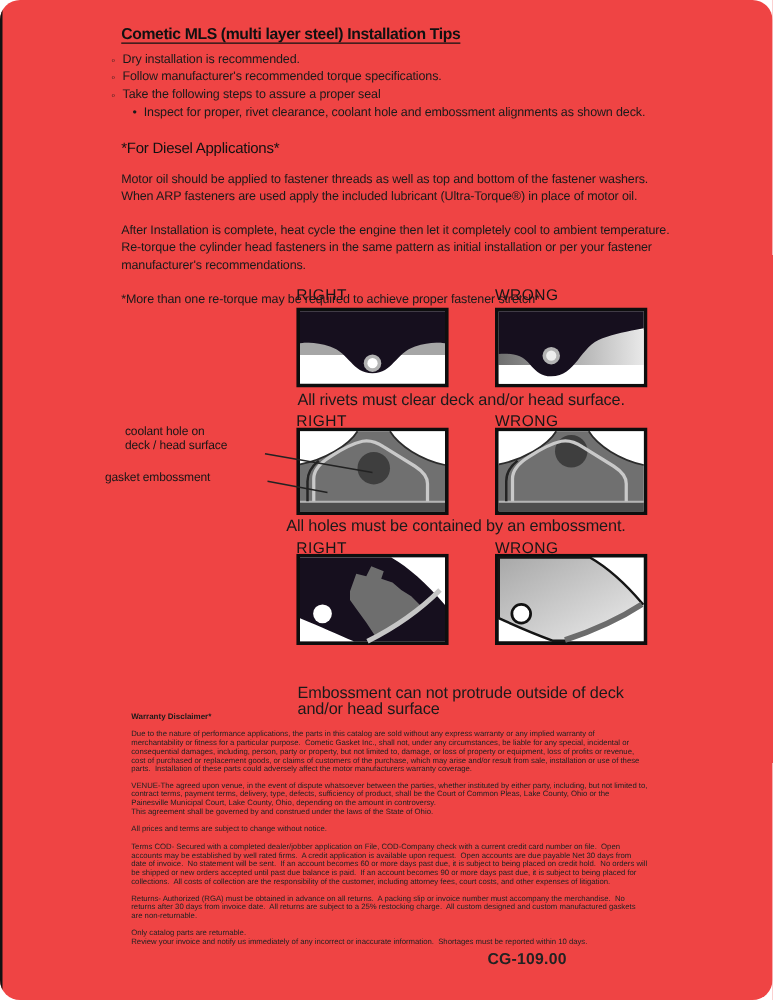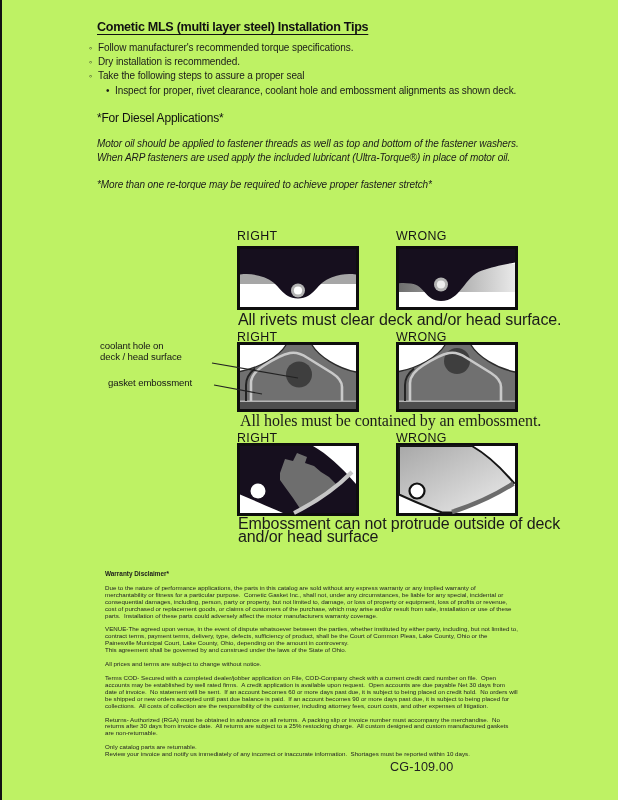--- a/index.html
+++ b/index.html
@@ -1,66 +1,67 @@
 <!DOCTYPE html>
 <html><head>
 <meta charset="utf-8">
 <style>
   html,body{margin:0;padding:0;background:#ffffff;}
   .page{
-    position:relative;width:618px;height:800px;background:#bef264;
-    font-family:"Liberation Sans", sans-serif;color:#1a1a1a;overflow:hidden;
+    position:relative;width:618px;height:800px;background:#ef4444;
+    font-family:"Liberation Sans", sans-serif;color:#1a1a1a;overflow:hidden;border-radius:16px;
   }
   .left-edge{position:absolute;left:0;top:0;width:2px;height:800px;background:#121212;}
 
   
   .top-block{position:absolute;left:89px;top:20px;width:448px;}
   .doc-title{
     font-size:12.6px;font-weight:bold;letter-spacing:-0.3px;margin:0 0 7px 8px;
     text-decoration:underline;text-decoration-thickness:1.3px;text-underline-offset:3px;
     color:#111;
   }
   .tips-list{list-style:none;margin:0;padding:0;font-size:10px;letter-spacing:-0.1px;}
   .tips-list li{position:relative;line-height:14.2px;padding-left:9px;white-space:pre-wrap;}
   .tips-list li.lvl1::before{content:"◦";position:absolute;left:0;top:0;font-size:9px;line-height:14.2px;}
   .tips-list li.lvl2{margin-left:17px;}
   .tips-list li.lvl2::before{content:"•";position:absolute;left:0;top:0;font-size:10px;line-height:14.2px;}
   .diesel-heading{font-size:12px;font-weight:normal;letter-spacing:-0.2px;margin:13px 0 6px 8px;color:#111;}
-  .diesel-para{font-size:10px;line-height:14.4px;letter-spacing:-0.1px;margin:12px 0 8px 8px;white-space:pre-wrap;font-style:italic;}
+  .diesel-para{font-size:10px;line-height:14.4px;letter-spacing:-0.1px;margin:12px 0 8px 8px;white-space:pre-wrap;}
 
   
   .fig-label{position:absolute;width:122px;text-align:left;font-size:12.4px;letter-spacing:0.4px;color:#161616;}
   .fig-box{position:absolute;}
-  .fig-caption{position:absolute;font-size:16px;letter-spacing:-0.1px;line-height:13px;color:#1a1a1a;white-space:pre-wrap;}
+  .fig-caption{position:absolute;font-size:13px;letter-spacing:-0.1px;line-height:13px;color:#1a1a1a;white-space:pre-wrap;}
   .side-label{position:absolute;font-size:9.6px;line-height:10.6px;text-align:left;letter-spacing:-0.1px;color:#161616;}
   .leader-svg{position:absolute;pointer-events:none;z-index:3;}
 
   
   .disclaimer{position:absolute;left:105px;top:571px;width:413px;font-size:6.2px;line-height:6.9px;color:#222;}
   .disclaimer h2{font-size:6.4px;margin:0 0 7px 0;color:#1a1a1a;}
   .disclaimer p{margin:0 0 7px 0;white-space:pre-wrap;}
 
-  .page-number{position:absolute;left:390px;top:760px;font-size:12.6px;letter-spacing:0.2px;color:#222;}
+  .page-number{position:absolute;left:390px;top:760px;font-size:12.6px;letter-spacing:0.2px;color:#222;font-weight:bold;}
 </style>
 </head>
 <body>
 
 <div class="page">
   <div class="left-edge"></div>
 
   <div class="top-block">
     <h1 class="doc-title">Cometic MLS (multi layer steel) Installation Tips</h1>
     <ul class="tips-list">
+      <li class="lvl1">Dry installation is recommended.</li>
       <li class="lvl1">Follow manufacturer's recommended torque specifications.</li>
-      <li class="lvl1">Dry installation is recommended.</li>
       <li class="lvl1">Take the following steps to assure a proper seal</li>
       <li class="lvl2">Inspect for proper, rivet clearance, coolant hole and embossment alignments as shown deck.</li>
     </ul>
     <div class="diesel-heading">*For Diesel Applications*</div>
     <p class="diesel-para">Motor oil should be applied to fastener threads as well as top and bottom of the fastener washers. When ARP fasteners are used apply the included lubricant (Ultra-Torque®) in place of motor oil.</p>
+    <p class="diesel-para">After Installation is complete, heat cycle the engine then let it completely cool to ambient temperature. Re-torque the cylinder head fasteners in the same pattern as initial installation or per your fastener manufacturer's recommendations.</p>
     <p class="diesel-para">*More than one re-torque may be required to achieve proper fastener stretch*</p>
   </div>
 
   <div class="fig-label" style="left:237px;top:229px;">RIGHT</div>
   <div class="fig-label" style="left:396px;top:229px;">WRONG</div>
 
   <svg class="fig-box" style="left:237px;top:246px;" width="122" height="64" viewBox="0 0 122 64">
     <rect x="1.5" y="1.5" width="119" height="61" fill="#ffffff" stroke="#0e0e0e" stroke-width="3"></rect>
     <polygon points="3,28 119,28 119,38 3,38" fill="#a6a6a6"></polygon>
     <path d="M3,3 H119 V28.5 C110,27.6 104,28.2 95,31.2 C79,36.6 77.5,52.5 61,52.5 C44.5,52.5 43,36.6 27,31.2 C18,28.2 12,27.6 3,28.5 Z" fill="#160f1e"></path>
@@ -84,21 +85,21 @@
     <circle cx="45" cy="38.5" r="4.1" fill="#ededed"></circle>
   </svg>
 
   <div class="fig-caption" style="left:238px;top:313px;">All rivets must clear deck and/or head surface.</div>
 
   <div class="fig-label" style="left:237px;top:330px;">RIGHT</div>
   <div class="fig-label" style="left:396px;top:330px;">WRONG</div>
 
   <div class="side-label" style="left:100px;top:341px;width:110px;white-space:pre-line;">coolant hole on
 deck / head surface</div>
-  <div class="side-label" style="left:108px;top:378px;width:113px;">gasket embossment</div>
+  <div class="side-label" style="left:84px;top:378px;width:113px;">gasket embossment</div>
 
   <svg class="leader-svg" style="left:108px;top:340px;" width="200" height="60" viewBox="0 0 200 60">
     <line x1="104" y1="23" x2="190" y2="38" stroke="#222" stroke-width="1.2"></line>
     <line x1="106" y1="45" x2="154" y2="54" stroke="#222" stroke-width="1.2"></line>
   </svg>
 
   <svg class="fig-box" style="left:237px;top:342px;" width="122" height="70" viewBox="0 0 122 70">
     <rect x="1.5" y="1.5" width="119" height="67" fill="#ffffff" stroke="#0e0e0e" stroke-width="3"></rect>
     <rect x="3" y="3" width="116" height="64" fill="#707070"></rect>
     <path d="M3,3 L49,3 C42,14.5 22,26 3,29.5 Z" fill="#ffffff"></path>
@@ -119,21 +120,21 @@
     <path d="M49,3 C42,14.5 22,26 3,29.5" fill="none" stroke="#2b2b2b" stroke-width="1.4"></path>
     <path d="M119,3 L75,3 C82,14.5 100,26 119,30 Z" fill="#ffffff"></path>
     <path d="M75,3 C82,14.5 100,26 119,30" fill="none" stroke="#2b2b2b" stroke-width="1.4"></path>
     <rect x="3" y="60" width="116" height="7" fill="#4e4e4e"></rect>
     <line x1="3" y1="59.3" x2="119" y2="59.3" stroke="#b5b5b5" stroke-width="1.6"></line>
     <circle cx="61" cy="19" r="13" fill="#3e3e3e"></circle>
     <path d="M14,59 V41 C14,34 19,28.5 27,23.5 C37,17 46,12.5 53,11 C59,9.8 64,11.5 70,15.5 L95,31 C102,35.5 105,39.5 105,45 V59" fill="none" stroke="#c9c9c9" stroke-width="2.6"></path>
     <path d="M9,59 V43 C9,36 12.5,31 18,26.5" fill="none" stroke="#242424" stroke-width="2"></path>
   </svg>
 
-  <div class="fig-caption" style="left:240px;top:414px;font-family:Liberation Serif, serif;">All holes must be contained by an embossment.</div>
+  <div class="fig-caption" style="left:229px;top:414px;">All holes must be contained by an embossment.</div>
 
   <div class="fig-label" style="left:237px;top:431px;">RIGHT</div>
   <div class="fig-label" style="left:396px;top:431px;">WRONG</div>
 
   <svg class="fig-box" style="left:237px;top:443px;" width="122" height="73" viewBox="0 0 122 73">
     <rect x="1.5" y="1.5" width="119" height="70" fill="#ffffff" stroke="#0e0e0e" stroke-width="3"></rect>
     <rect x="3" y="3" width="116" height="67" fill="#160f1e"></rect>
     <path d="M119,3 H76 C90,11 104,23.5 119,41 Z" fill="#ffffff"></path>
     <path d="M3,51.5 C20,58.5 33,64.5 46,70 L3,70 Z" fill="#ffffff"></path>
     <path d="M43,30 L48,16 L56,18 L60,10 L70,14 L68,20 L77,23 L84,29 L92,34 L99,41 C89,51 77,59 63,65.5 L56,55 L48,44 L43,37 Z" fill="#6e6e6e"></path>
@@ -147,21 +148,21 @@
         <stop offset="0" stop-color="#a8a8a8"></stop>
           <stop offset="1" stop-color="#ededed"></stop>
       </linearGradient>
     </defs>
     <rect x="1.5" y="1.5" width="119" height="70" fill="#ffffff" stroke="#0e0e0e" stroke-width="3"></rect>
     <path d="M3,3 H76 C90,11 104,23.5 118,40 C98,53.5 78,62.5 56,69.5 L46,69.5 C31,64 16,57.5 3,51.5 Z" fill="url(#gradBand)" stroke="#151515" stroke-width="2"></path>
     <path d="M56,69 C79,61.5 99,52.5 117.5,40.5" fill="none" stroke="#6c6c6c" stroke-width="4.5"></path>
     <circle cx="21" cy="48" r="7.5" fill="#ffffff" stroke="#111111" stroke-width="2.2"></circle>
   </svg>
 
-  <div class="fig-caption" style="left:238px;top:517px;white-space:pre-line;">Embossment can not protrude outside of deck
+  <div class="fig-caption" style="left:238px;top:547px;white-space:pre-line;">Embossment can not protrude outside of deck
 and/or head surface</div>
 
   <div class="disclaimer">
     <h2>Warranty Disclaimer*</h2>
     <p>Due to the nature of performance applications, the parts in this catalog are sold without any express warranty or any implied warranty of merchantability or fitness for a particular purpose.  Cometic Gasket Inc., shall not, under any circumstances, be liable for any special, incidental or consequential damages, including, person, party or property, but not limited to, damage, or loss of property or equipment, loss of profits or revenue, cost of purchased or replacement goods, or claims of customers of the purchase, which may arise and/or result from sale, installation or use of these parts.  Installation of these parts could adversely affect the motor manufacturers warranty coverage.</p>
     <p>VENUE-The agreed upon venue, in the event of dispute whatsoever between the parties, whether instituted by either party, including, but not limited to, contract terms, payment terms, delivery, type, defects, sufficiency of product, shall be the Court of Common Pleas, Lake County, Ohio or the Painesville Municipal Court, Lake County, Ohio, depending on the amount in controversy.
 This agreement shall be governed by and construed under the laws of the State of Ohio.</p>
     <p>All prices and terms are subject to change without notice.</p>
     <p>Terms COD- Secured with a completed dealer/jobber application on File, COD-Company check with a current credit card number on file.  Open accounts may be established by well rated firms.  A credit application is available upon request.  Open accounts are due payable Net 30 days from date of invoice.  No statement will be sent.  If an account becomes 60 or more days past due, it is subject to being placed on credit hold.  No orders will be shipped or new orders accepted until past due balance is paid.  If an account becomes 90 or more days past due, it is subject to being placed for collections.  All costs of collection are the responsibility of the customer, including attorney fees, court costs, and other expenses of litigation.</p>
     <p>Returns- Authorized (RGA) must be obtained in advance on all returns.  A packing slip or invoice number must accompany the merchandise.  No returns after 30 days from invoice date.  All returns are subject to a 25% restocking charge.  All custom designed and custom manufactured gaskets are non-returnable.</p>

